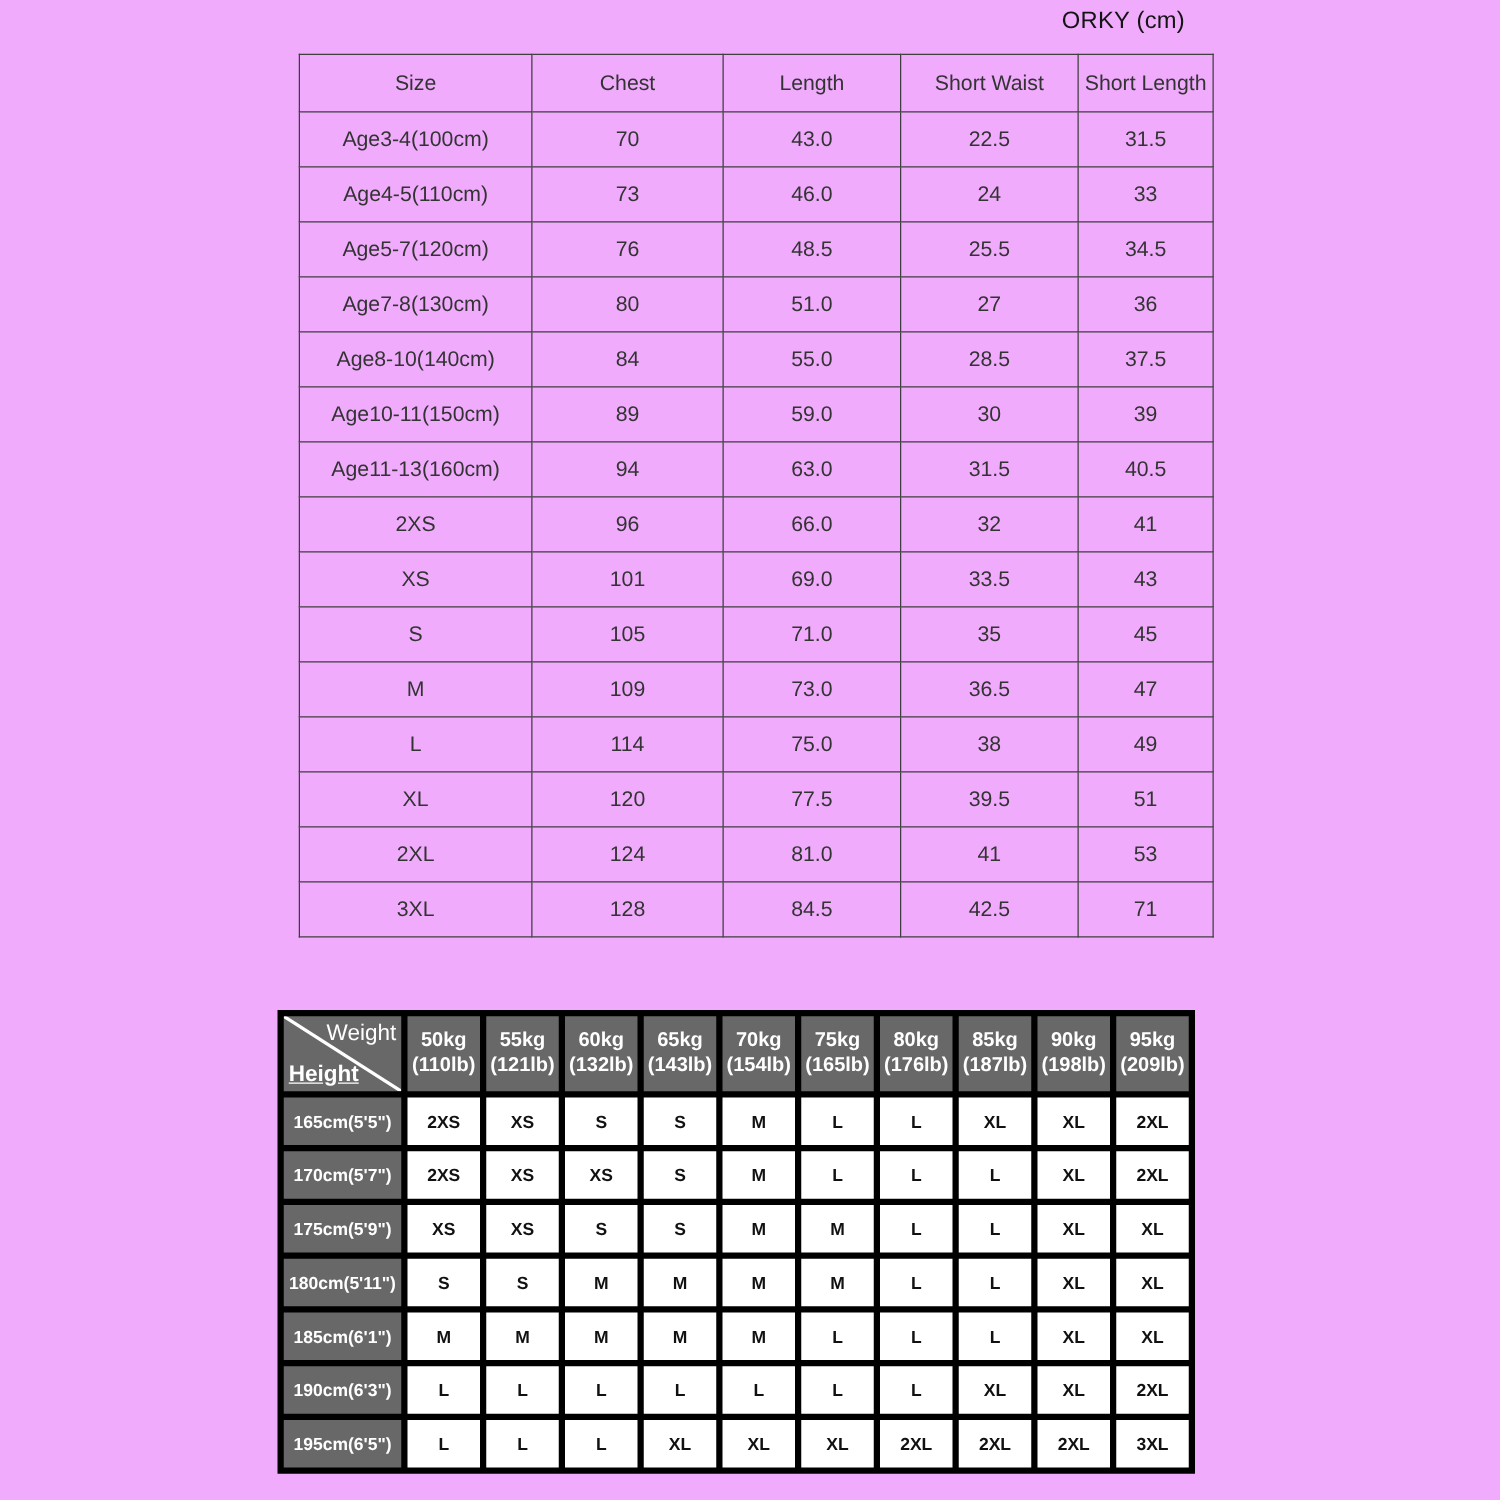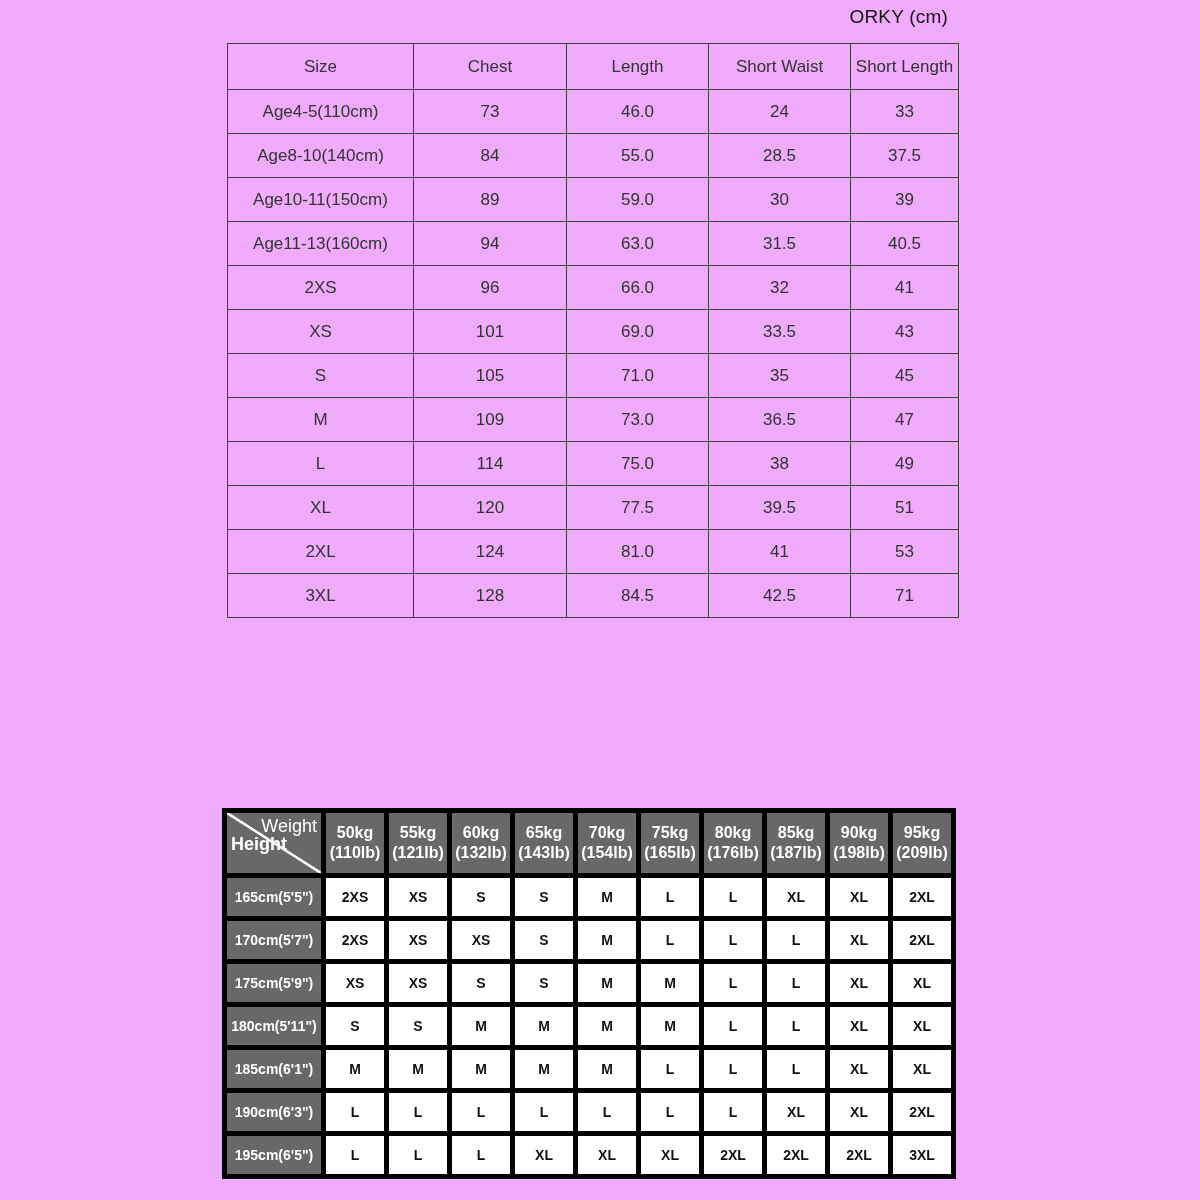--- a/index.html
+++ b/index.html
@@ -13,21 +13,21 @@
 
   
   .unit-label {
     position: absolute; top: 6px; left: 0; width: 948px;
     text-align: right; font-size: 19px; color: #141414;
     letter-spacing: 0.2px;
   }
 
   
   .size-table {
-    position: absolute; left: 227px; top: 43px; width: 731px;
+    position: absolute; left: 239px; top: 43px; width: 731px;
     border-collapse: collapse; table-layout: fixed; color: #333;
   }
   .size-table th, .size-table td {
     border: 1px solid #3f3f3f; text-align: center; vertical-align: middle;
     font-size: 17px; font-weight: 400; padding: 0; overflow: hidden; white-space: nowrap;
   }
   .size-table th { height: 46px; font-weight: 400; }
   .size-table td { height: 44px; }
 
   
@@ -41,21 +41,21 @@
   }
   .fit-table .corner-cell {
     position: relative; width: 94px; height: 60px;
     background: #686868; color: #fff;
   }
   .fit-table .corner-cell .diag { position: absolute; left: 0; top: 0; width: 100%; height: 100%; display: block; }
   .fit-table .corner-cell .corner-weight {
     position: absolute; top: 3px; right: 4px; font-size: 18px; font-weight: 400; color: #fff;
   }
   .fit-table .corner-cell .corner-height {
-    position: absolute; bottom: 18px; left: 4px; font-size: 18px; font-weight: 700; color: #fff;
+    position: absolute; bottom: 3px; left: 4px; font-size: 18px; font-weight: 700; color: #fff; text-decoration: underline;
   }
   .fit-table th.weight-head {
     width: 58px; height: 60px; background: #686868; color: #fff;
     font-size: 16px; font-weight: 700; line-height: 1.25;
   }
   .fit-table th.height-head {
     width: 94px; height: 38px; background: #686868; color: #fff;
     font-size: 14px; font-weight: 700;
   }
   .fit-table td.fit-cell {
@@ -82,25 +82,46 @@
       <tr id="size-head">
           <th>Size</th>
           <th>Chest</th>
           <th>Length</th>
           <th>Short Waist</th>
           <th>Short Length</th>
         </tr>
     </thead>
     <tbody id="size-body">
         <tr>
+          <td>Age3-4(100cm)</td>
+          <td>70</td>
+          <td>43.0</td>
+          <td>22.5</td>
+          <td>31.5</td>
+        </tr>
+        <tr>
           <td>Age4-5(110cm)</td>
           <td>73</td>
           <td>46.0</td>
           <td>24</td>
           <td>33</td>
+        </tr>
+        <tr>
+          <td>Age5-7(120cm)</td>
+          <td>76</td>
+          <td>48.5</td>
+          <td>25.5</td>
+          <td>34.5</td>
+        </tr>
+        <tr>
+          <td>Age7-8(130cm)</td>
+          <td>80</td>
+          <td>51.0</td>
+          <td>27</td>
+          <td>36</td>
         </tr>
         <tr>
           <td>Age8-10(140cm)</td>
           <td>84</td>
           <td>55.0</td>
           <td>28.5</td>
           <td>37.5</td>
         </tr>
         <tr>
           <td>Age10-11(150cm)</td>

